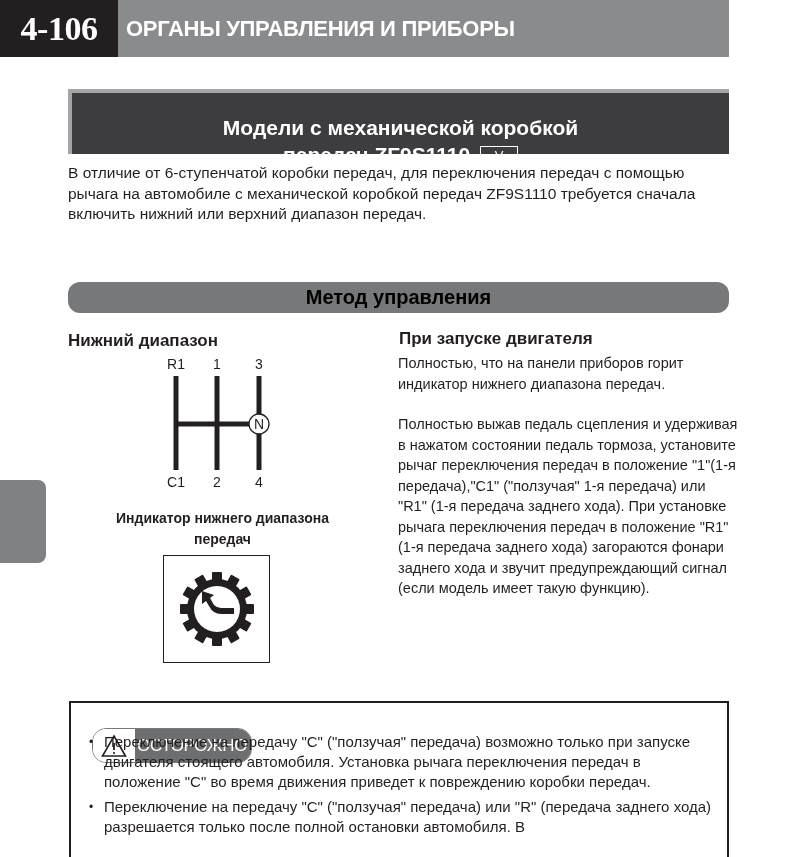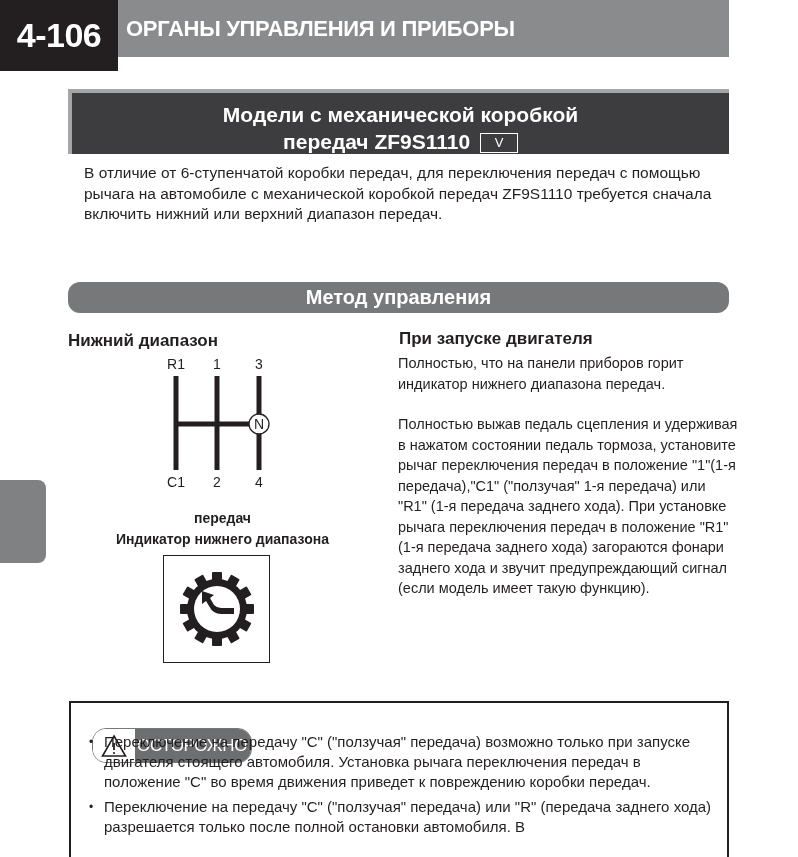--- a/index.html
+++ b/index.html
@@ -1,40 +1,40 @@
 <!DOCTYPE html>
 <html><head>
 <meta charset="utf-8">
 <style>
   html, body { margin: 0; padding: 0; background: #ffffff; }
   body { width: 798px; height: 857px; position: relative; overflow: hidden;
          font-family: "Liberation Sans", sans-serif; color: #231f20; }
 
-  .hdr-num { position: absolute; left: 0; top: 0; width: 118px; height: 71px;
+  .hdr-num { position: absolute; left: 0; top: 0; width: 118px; height: 57px;
              background: #231f20; color: #fff; font-weight: bold; font-size: 34px;
-             display: flex; align-items: center; justify-content: center; letter-spacing: -0.5px; }
+             display: flex; align-items: center; justify-content: center; letter-spacing: -0.5px; font-family: Liberation Serif, serif; }
   .hdr-title { position: absolute; left: 118px; top: 0; width: 611px; height: 57px;
                background: #8a8b8d; color: #fff; font-weight: bold; font-size: 22px;
                display: flex; align-items: center; padding-left: 8px; box-sizing: border-box;
                letter-spacing: -0.3px; }
 
   .model-box { position: absolute; left: 68px; top: 89px; width: 661px; height: 65px;
                background: #3d3c3f; border-top: 4px solid #a4a5a7; border-left: 4px solid #a4a5a7;
                box-sizing: border-box; color: #fff; font-weight: bold; font-size: 21px;
-               text-align: center; line-height: 27px; padding-top: 8px; }
+               text-align: center; line-height: 27px; padding-top: 21px; }
   .model-box .v-badge { display: inline-block; border: 1px solid #fff; font-weight: normal;
                font-size: 13px; width: 36px; height: 18px; line-height: 18px; vertical-align: 2px;
                margin-left: 4px; }
 
   .intro { position: absolute; left: 68px; top: 163px; width: 665px; font-size: 15.5px;
            line-height: 20.5px; }
-  .intro p { margin: 0 0 4px 16px; }
+  .intro p { margin: 0 0 4px 0; }
 
   .method-bar { position: absolute; left: 68px; top: 282px; width: 661px; height: 31px;
-                background: #77787a; border-radius: 12px; color: #ffffff; font-weight: bold;
+                background: #77787a; border-radius: 12px; color: #000000; font-weight: bold;
                 font-size: 20px; text-align: center; line-height: 31px; }
 
   .range-label { position: absolute; left: 68px; top: 331px; font-weight: bold; font-size: 17px; }
 
   .shift-svg { position: absolute; left: 150px; top: 350px; }
 
   .ind-caption { position: absolute; left: 80px; top: 508px; width: 285px; text-align: center;
                  font-weight: bold; font-size: 14px; line-height: 21px; }
   .ind-box { position: absolute; left: 163px; top: 555px; width: 107px; height: 108px;
              border: 1px solid #231f20; box-sizing: border-box; }
@@ -98,22 +98,22 @@
     <line x1="26" y1="26" x2="26" y2="120"></line>
     <line x1="67" y1="26" x2="67" y2="120"></line>
     <line x1="109" y1="26" x2="109" y2="120"></line>
     <line x1="26" y1="74" x2="100" y2="74"></line>
   </g>
   <circle cx="109" cy="74" r="10" fill="#fff" stroke="#231f20" stroke-width="1.3"></circle>
   <text x="109" y="79" font-family="Liberation Sans, sans-serif" font-size="14" fill="#231f20" text-anchor="middle">N</text>
 </svg>
 
 <div class="ind-caption">
+  <div>Индикатор нижнего диапазона</div>
   <div>передач</div>
-  <div>Индикатор нижнего диапазона</div>
 </div>
 <div class="ind-box">
   <svg width="105" height="106" viewBox="0 0 105 106">
     <g transform="translate(53,53)" fill="#231f20">
       <g id="teeth">
         <rect x="-5" y="-37" width="10" height="9" rx="1"></rect>
         <rect x="-5" y="-37" width="10" height="9" rx="1" transform="rotate(30)"></rect>
         <rect x="-5" y="-37" width="10" height="9" rx="1" transform="rotate(60)"></rect>
         <rect x="-5" y="-37" width="10" height="9" rx="1" transform="rotate(90)"></rect>
         <rect x="-5" y="-37" width="10" height="9" rx="1" transform="rotate(120)"></rect>

